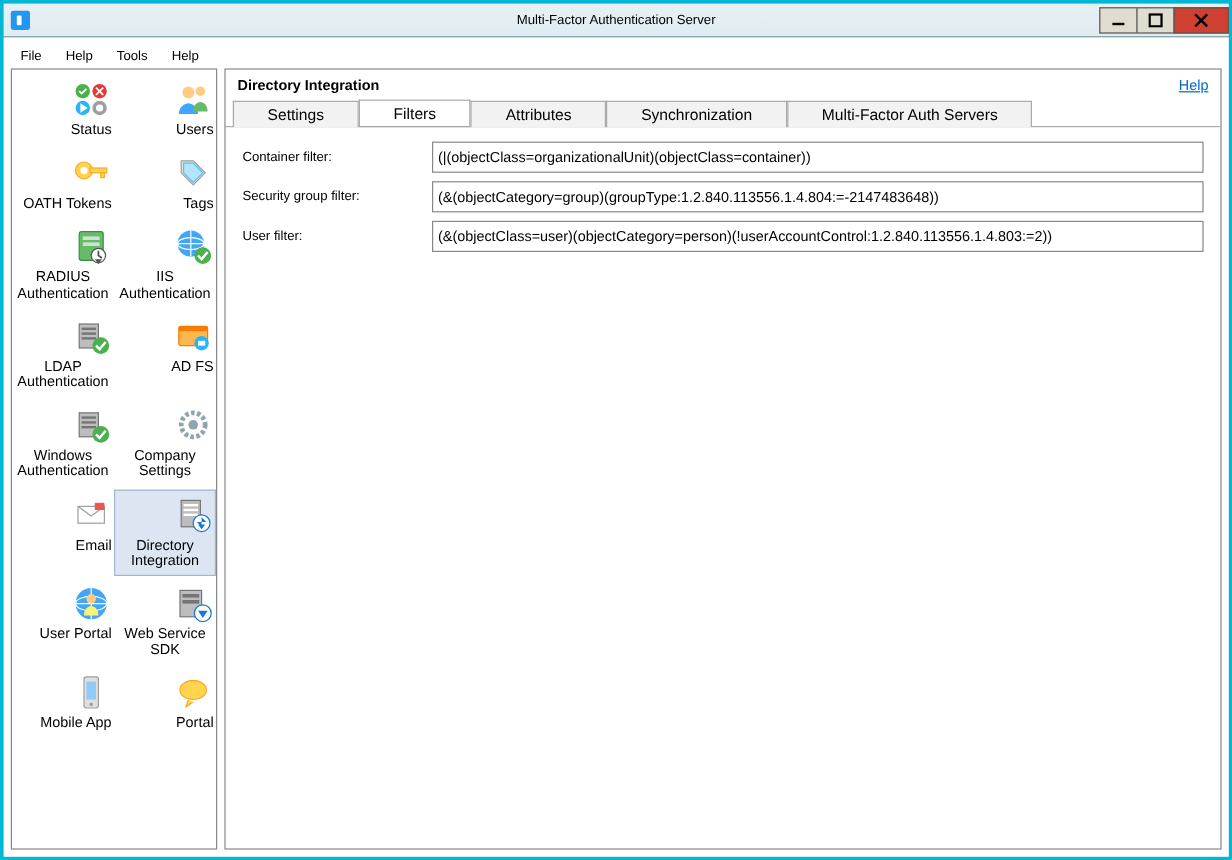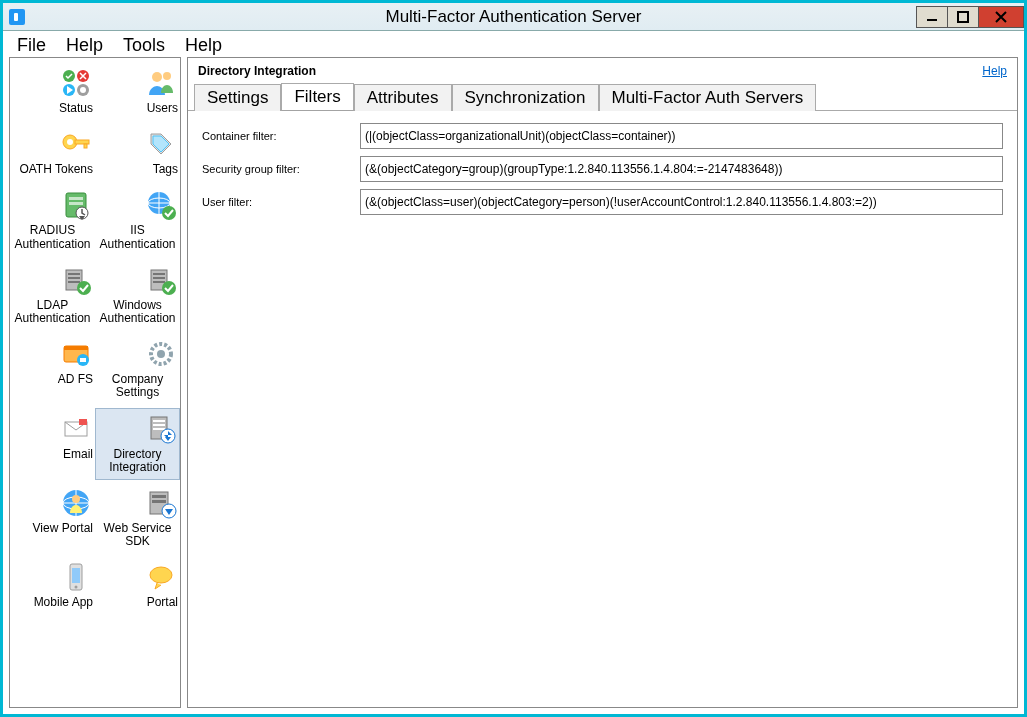--- a/index.html
+++ b/index.html
@@ -22,39 +22,39 @@
   }
   .titlebar .appicon {
     width: 16px; height: 16px; background: #2196f3;
     margin: 0 6px; border-radius: 2px;
     display: inline-flex; align-items: center; justify-content: center;
     color: #fff; font-size: 10px;
   }
   .titlebar .title {
     position: absolute;
     left: 0; right: 0; text-align: center;
-    font-size: 17px; color: #000;
+    font-size: 11px; color: #000;
     pointer-events: none;
   }
   .winbtns { margin-left: auto; display: flex; }
   .winbtn {
     width: 32px; height: 22px;
     border: 1px solid #555; margin-left: -1px;
     display: flex; align-items: center; justify-content: center;
     background: #e0dccf; font-weight: bold; font-family: Arial;
   }
   .winbtn.close { background: #d04030; color: #000; width: 46px; }
   .window-inner {
     background: #fff;
     height: calc(100% - 28px);
     display: flex; flex-direction: column;
   }
   .menubar {
-    height: 26px; display: flex; align-items: flex-start;
-    padding: 0 4px; font-size: 18px;
+    height: 26px; display: flex; align-items: flex-end;
+    padding: 0 4px; font-size: 11px;
   }
   .menubar span { padding: 4px 10px; cursor: default; }
   .workarea {
     flex: 1; display: flex; gap: 6px; padding: 0 6px 6px 6px;
     min-height: 0;
   }
   .sidebar {
     width: 172px; border: 1px solid #888; padding: 4px 0;
     overflow-y: auto;
   }
@@ -80,22 +80,22 @@
   .main-header {
     display: flex; align-items: center; padding: 6px 10px 4px;
   }
   .main-title { font-weight: bold; font-size: 12px; }
   .help-link { margin-left: auto; color: #0066cc; text-decoration: underline; cursor: default; font-size: 12px; }
   .tabstrip {
     display: flex; align-items: flex-end; padding-left: 6px;
     border-bottom: 1px solid #aaa;
   }
   .tab {
-    padding: 3px 12px; border: 1px solid #aaa; border-bottom: none;
-    background: #f2f2f2; margin-right: 0px; font-size: 17px;
+    padding: 3px 28px; border: 1px solid #aaa; border-bottom: none;
+    background: #f2f2f2; margin-right: 0px; font-size: 13px;
     position: relative; top: 1px; cursor: default;
   }
   .tab.active { background: #fff; border-bottom: 1px solid #a3a3a3; }
   .tab-body { padding: 12px 14px; }
   .form-row { display: flex; align-items: center; margin-bottom: 7px; }
   .form-label { width: 158px; font-size: 11px; }
   .form-input {
     flex: 1; border: 1px solid #888; padding: 12px 4px; font-size: 12px;
     font-family: Tahoma, sans-serif; height: 20px;
   }
@@ -221,40 +221,40 @@
                 <rect x="8" y="17" width="12" height="2" fill="#757575"></rect>
               <circle cx="24" cy="24" r="7" fill="#4caf50"></circle>
                 <path d="M20 24l3 3 5-6" stroke="#fff" stroke-width="2" fill="none"></path>
             </svg>
           </div>
           <span>LDAP Authentication</span>
         </div>
         <div class="side-item">
           <div class="side-icon">
             <svg width="32" height="32" viewBox="0 0 32 32">
+              <rect x="4" y="8" width="24" height="16" rx="2" fill="#ffb74d" stroke="#f57c00"></rect>
+              <rect x="4" y="8" width="24" height="4" fill="#f57c00"></rect>
+              <circle cx="23" cy="22" r="6" fill="#29b6f6"></circle>
+                <rect x="20" y="20" width="6" height="4" fill="#fff"></rect>
+            </svg>
+          </div>
+          <span>AD FS</span>
+        </div>
+        <div class="side-item">
+          <div class="side-icon">
+            <svg width="32" height="32" viewBox="0 0 32 32">
               <rect x="6" y="6" width="16" height="20" fill="#bdbdbd" stroke="#757575"></rect>
               <rect x="8" y="9" width="12" height="2" fill="#757575"></rect>
                 <rect x="8" y="13" width="12" height="2" fill="#757575"></rect>
                 <rect x="8" y="17" width="12" height="2" fill="#757575"></rect>
               <circle cx="24" cy="24" r="7" fill="#4caf50"></circle>
                 <path d="M20 24l3 3 5-6" stroke="#fff" stroke-width="2" fill="none"></path>
             </svg>
           </div>
           <span>Windows Authentication</span>
-        </div>
-        <div class="side-item">
-          <div class="side-icon">
-            <svg width="32" height="32" viewBox="0 0 32 32">
-              <rect x="4" y="8" width="24" height="16" rx="2" fill="#ffb74d" stroke="#f57c00"></rect>
-              <rect x="4" y="8" width="24" height="4" fill="#f57c00"></rect>
-              <circle cx="23" cy="22" r="6" fill="#29b6f6"></circle>
-                <rect x="20" y="20" width="6" height="4" fill="#fff"></rect>
-            </svg>
-          </div>
-          <span>AD FS</span>
         </div>
         <div class="side-item">
           <div class="side-icon">
             <svg width="32" height="32" viewBox="0 0 32 32">
               <circle cx="16" cy="16" r="10" fill="none" stroke="#90a4ae" stroke-width="4" stroke-dasharray="3 2"></circle>
               <circle cx="16" cy="16" r="4" fill="#90a4ae"></circle>
             </svg>
           </div>
           <span>Company Settings</span>
         </div>
@@ -285,21 +285,21 @@
         <div class="side-item">
           <div class="side-icon">
             <svg width="32" height="32" viewBox="0 0 32 32">
               <circle cx="16" cy="16" r="13" fill="#42a5f5"></circle>
               <ellipse cx="16" cy="16" rx="13" ry="6" fill="none" stroke="#fff"></ellipse>
               <path d="M16 3v26M3 16h26" stroke="#fff"></path>
               <circle cx="16" cy="12" r="4" fill="#ffcc80"></circle>
                 <path d="M10 26c0-5 3-8 6-8s6 3 6 8z" fill="#fff176"></path>
             </svg>
           </div>
-          <span>View Portal</span>
+          <span>User Portal</span>
         </div>
         <div class="side-item">
           <div class="side-icon">
             <svg width="32" height="32" viewBox="0 0 32 32">
               <rect x="5" y="5" width="18" height="22" fill="#bdbdbd" stroke="#757575"></rect>
               <rect x="7" y="8" width="14" height="3" fill="#757575"></rect>
                 <rect x="7" y="13" width="14" height="3" fill="#757575"></rect>
               <circle cx="24" cy="24" r="7" fill="#fff" stroke="#1976d2"></circle>
               <polygon points="24,28 20,22 28,22" fill="#1976d2"></polygon>
             </svg>

